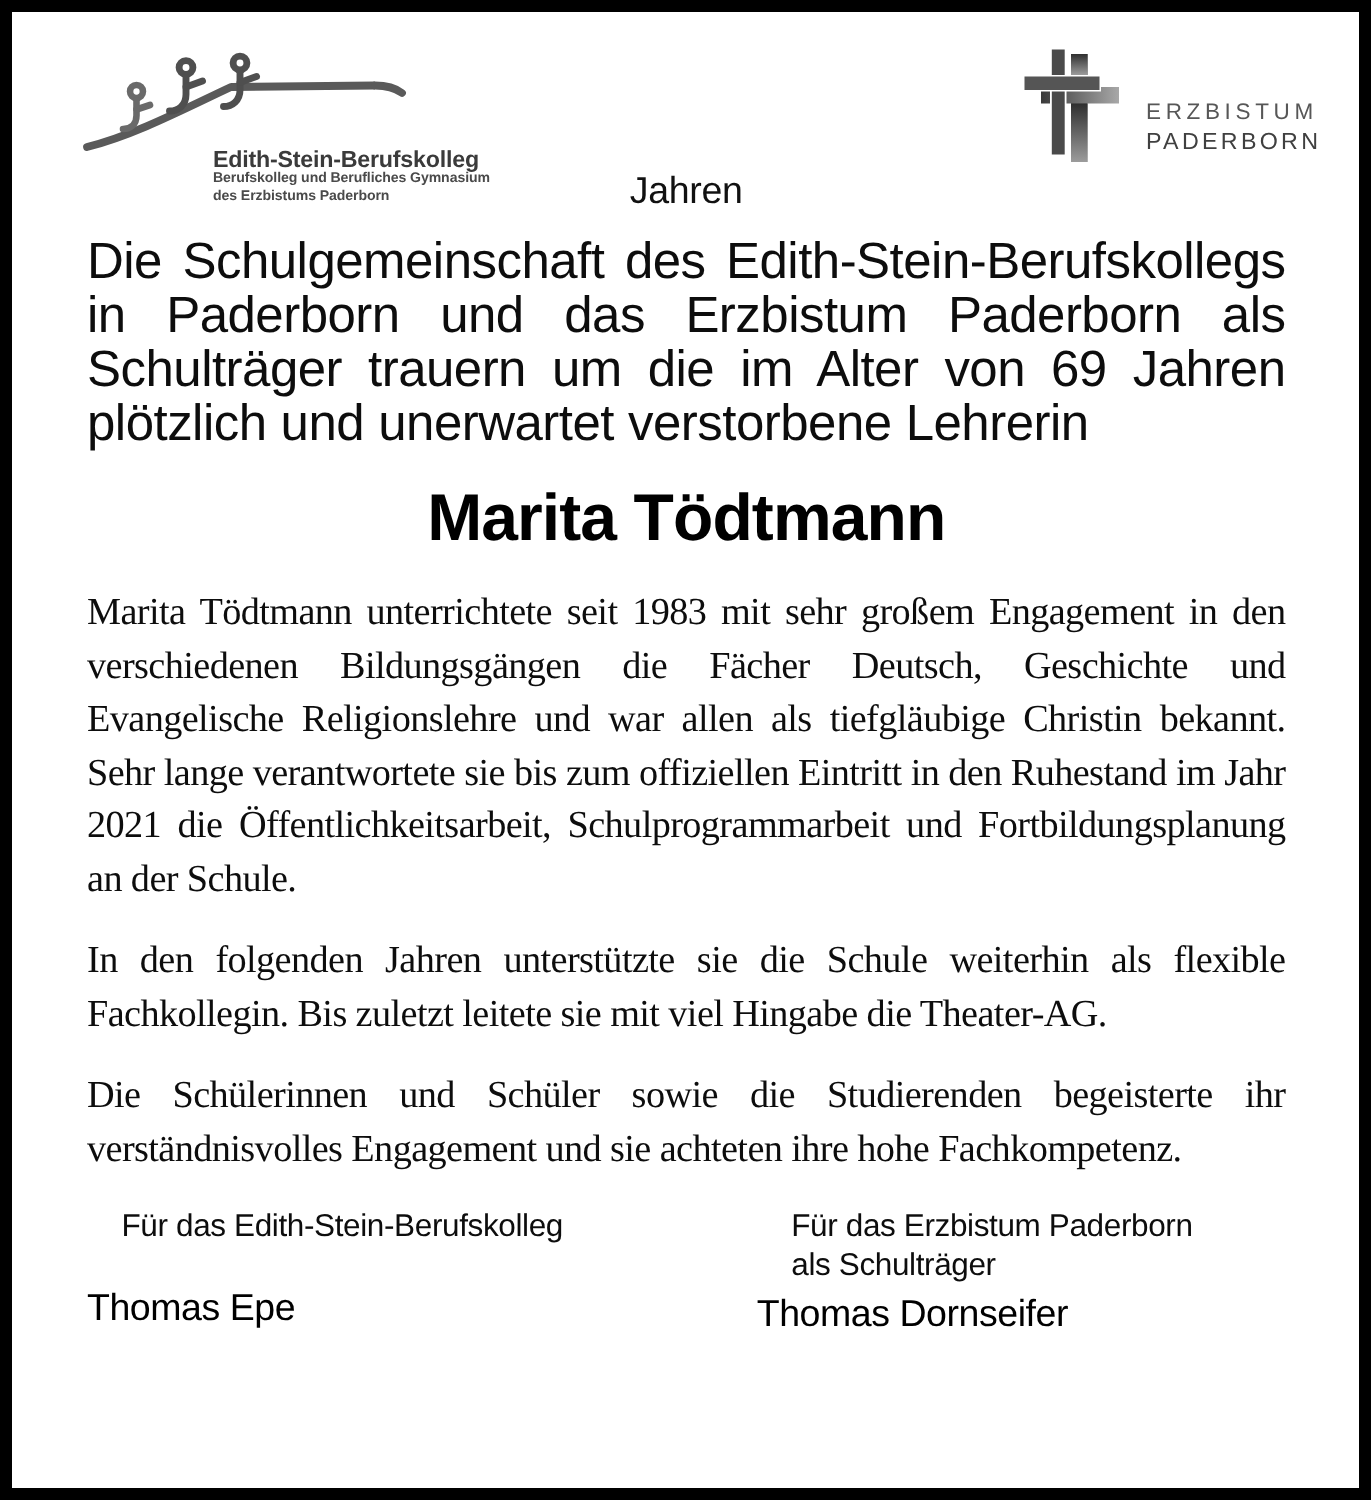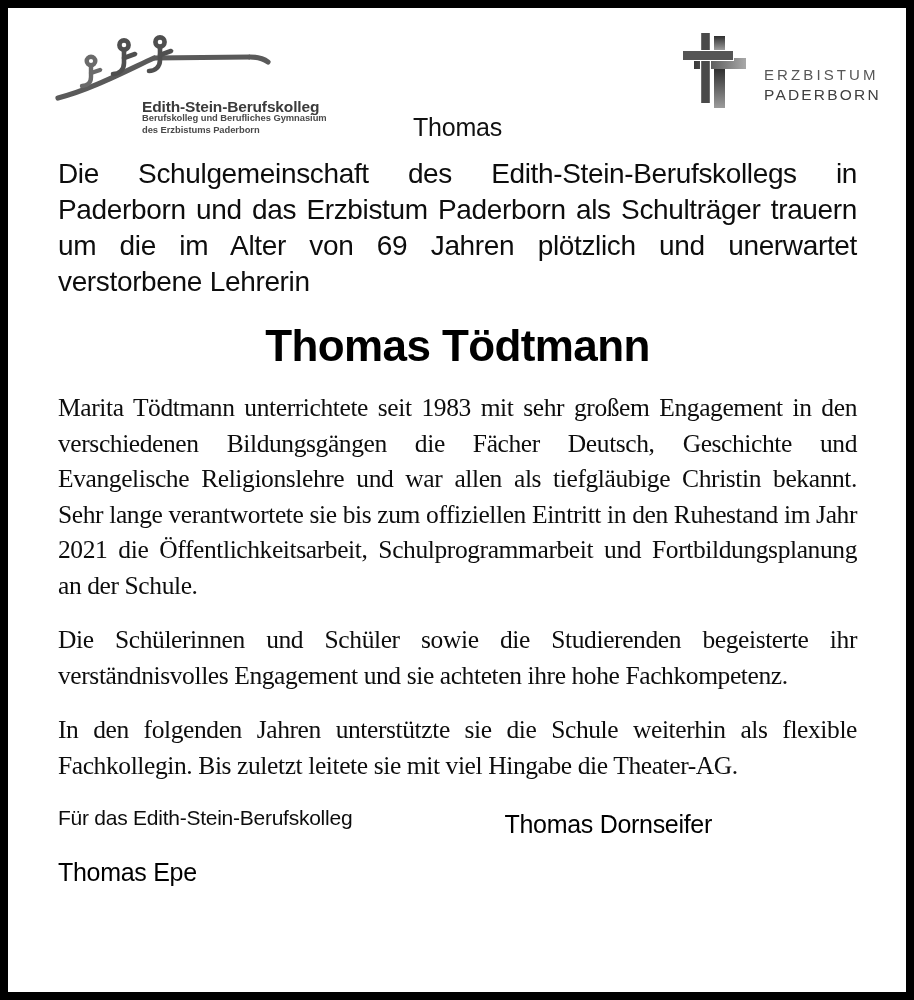--- a/index.html
+++ b/index.html
@@ -112,21 +112,21 @@
     font-size: 25px;
     line-height: 30px;
     color: #111111;
     margin: 4px 0 14px 0;
     letter-spacing: -0.2px;
   }
 
   .lede {
     text-align: justify;
     text-align-last: left;
-    font-size: 28px;
+    font-size: 34px;
     line-height: 36px;
     color: #0d0d0d;
     letter-spacing: -0.35px;
     margin: 0 0 6px 0;
     word-spacing: 0.3px;
   }
 
   .deceased-name {
     text-align: center;
     font-size: 44px;
@@ -158,20 +158,21 @@
     box-sizing: border-box;
   }
   .sig-col.right {
     padding-left: 47px;
   }
   .sig-org {
     font-size: 21px;
     line-height: 26px;
     color: #0d0d0d;
     letter-spacing: -0.25px;
+    margin-left: 23px;
   }
   .sig-name {
     font-size: 25px;
     line-height: 31px;
     color: #000000;
     letter-spacing: -0.3px;
     margin-top: 26px;
   }
   .sig-name.nogap {
     margin-top: 4px;
@@ -243,39 +244,43 @@
           <rect x="36" y="6" width="11" height="14" fill="url(#cgA)"></rect>
           <rect x="36" y="39" width="11" height="39" fill="url(#cgA)"></rect>
         </svg>
         <div class="diocese-line1">ERZBISTUM</div>
         <div class="diocese-line2">PADERBORN</div>
       </div>
     </div>
 
     <div class="content">
 
-      <div class="kicker">Thomas</div>
+      <div class="kicker">Jahren</div>
 
       <p class="lede">Die Schulgemeinschaft des Edith-Stein-Berufskollegs in Paderborn und das Erzbistum Paderborn als Schulträger trauern um die im Alter von 69 Jahren plötzlich und unerwartet verstorbene Lehrerin</p>
 
-      <div class="deceased-name">Thomas Tödtmann</div>
+      <div class="deceased-name">Marita Tödtmann</div>
 
       <p class="para">Marita Tödtmann unterrichtete seit 1983 mit sehr großem Engagement in den verschiedenen Bildungsgängen die Fächer Deutsch, Geschichte und Evangelische Religionslehre und war allen als tiefgläubige Christin bekannt. Sehr lange verantwortete sie bis zum offiziellen Eintritt in den Ruhestand im Jahr 2021 die Öffentlichkeitsarbeit, Schulprogrammarbeit und Fortbildungsplanung an der Schule.</p>
+      <p class="para">In den folgenden Jahren unterstützte sie die Schule weiterhin als flexible Fachkollegin. Bis zuletzt leitete sie mit viel Hingabe die Theater-AG.</p>
       <p class="para">Die Schülerinnen und Schüler sowie die Studierenden begeisterte ihr verständnisvolles Engagement und sie achteten ihre hohe Fachkompetenz.</p>
-      <p class="para">In den folgenden Jahren unterstützte sie die Schule weiterhin als flexible Fachkollegin. Bis zuletzt leitete sie mit viel Hingabe die Theater-AG.</p>
 
       <div class="sig-row">
 
         <div class="sig-col">
           <div class="sig-org">Für das Edith-Stein-Berufskolleg</div>
           <div class="sig-name">Thomas Epe</div>
 
         </div>
 
         <div class="sig-col right">
+          <div class="sig-org">
+            <span>Für das Erzbistum Paderborn</span><br>
+            <span>als Schulträger</span>
+          </div>
           <div class="sig-name nogap">Thomas Dornseifer</div>
 
         </div>
 
       </div>
     </div>
 
   </div>
 </div>
 

